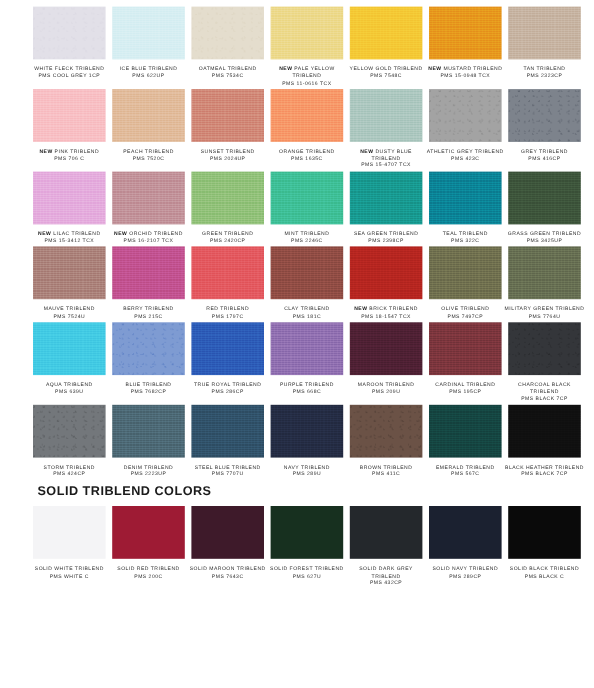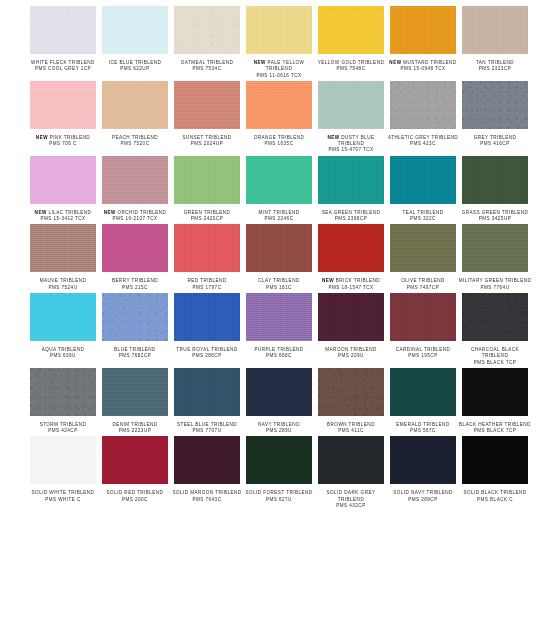--- a/index.html
+++ b/index.html
@@ -350,20 +350,21 @@
         </div>
         <div class="cell">
           <div class="swatch" style="background: rgb(15, 15, 15);">
             <div class="tex"></div>
           </div>
           <div class="caption"><span>BLACK HEATHER TRIBLEND</span><span class="pms">PMS BLACK 7CP</span></div>
         </div>
       </div>
     </div>
 
+  <div class="section-title">SOLID TRIBLEND COLORS</div>
 
   <div id="solid-grid">
       <div class="grid-row">
         <div class="cell">
           <div class="swatch" style="background: rgb(244, 244, 246);"></div>
           <div class="caption"><span>SOLID WHITE TRIBLEND</span><span class="pms">PMS WHITE C</span></div>
         </div>
         <div class="cell">
           <div class="swatch" style="background: rgb(158, 27, 52);"></div>
           <div class="caption"><span>SOLID RED TRIBLEND</span><span class="pms">PMS 200C</span></div>

